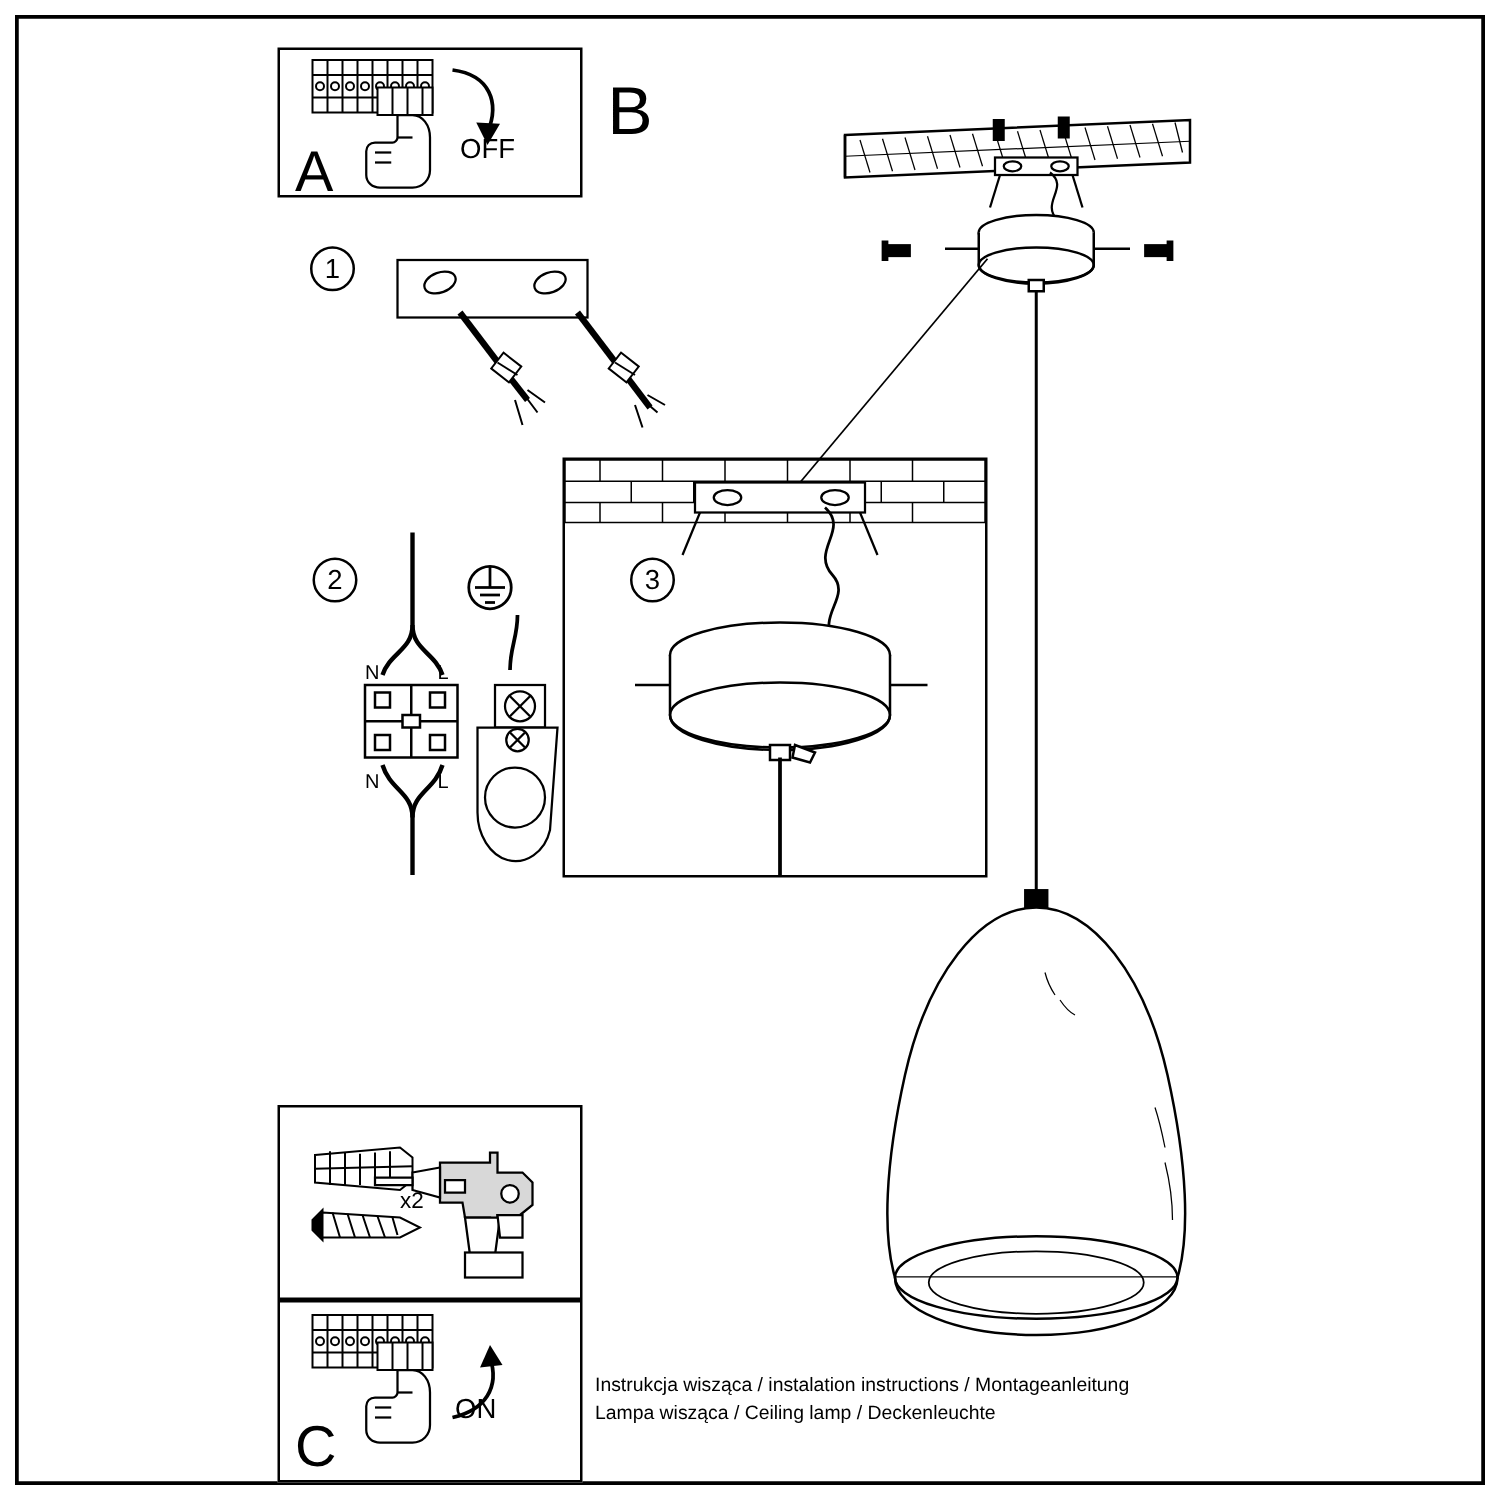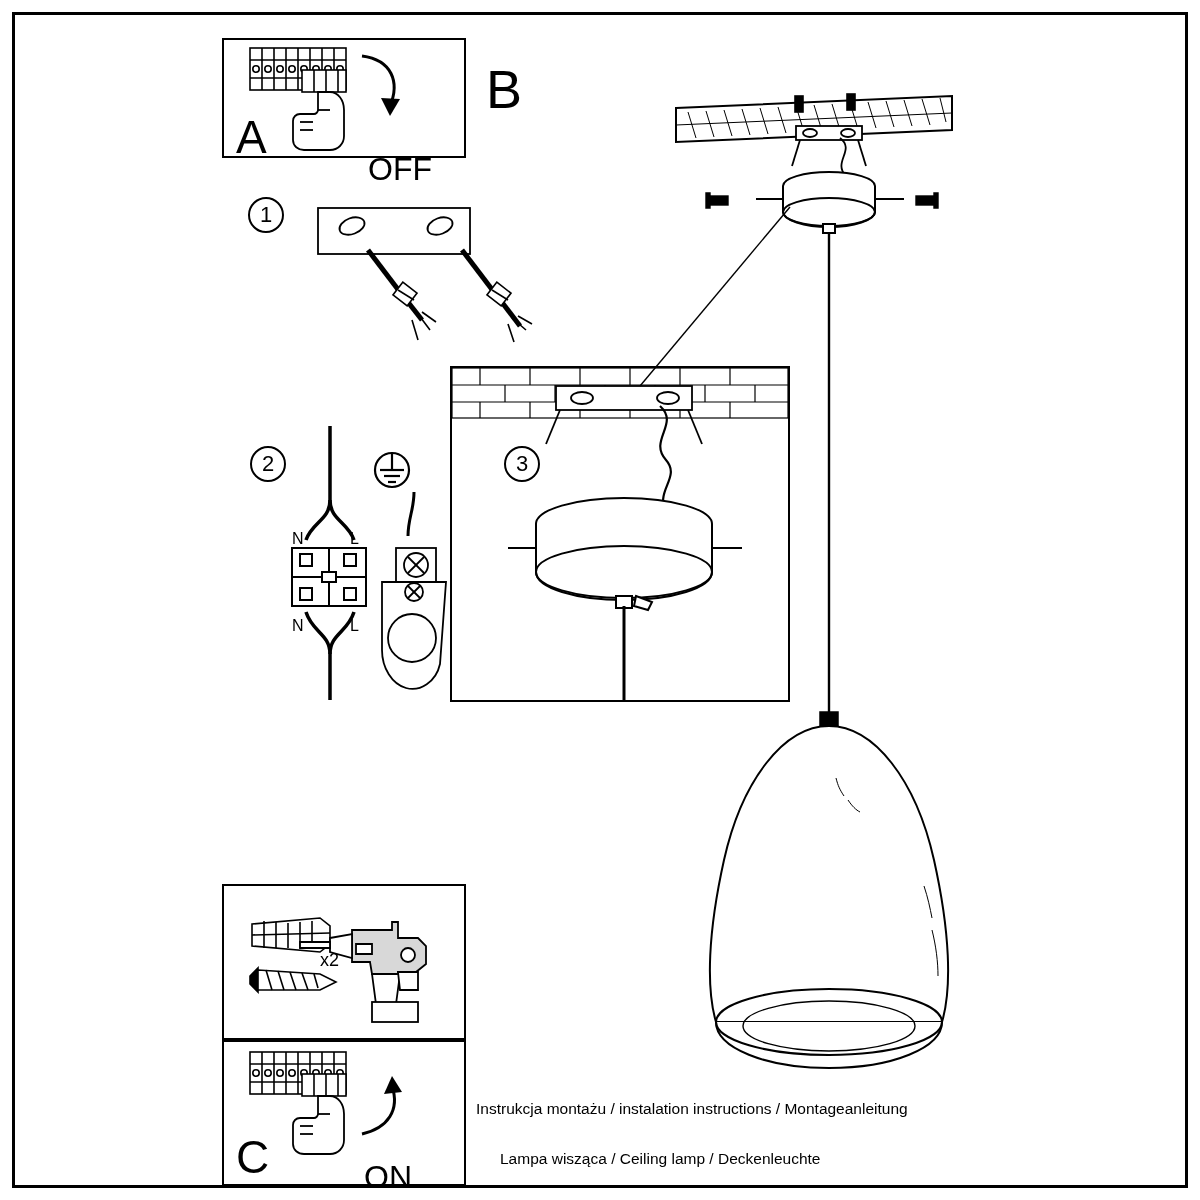--- a/index.html
+++ b/index.html
@@ -30,23 +30,22 @@
     color: #000;
     white-space: nowrap;
   }
   .big-letter {
     font-size: 46px;
   }
   .letter-b {
     font-size: 54px;
   }
   .word {
-    font-size: 32px;
+    font-size: 22px;
     font-weight: normal;
-    margin-top: 45px;
   }
   .circle-num {
     position: absolute;
     width: 36px;
     height: 36px;
     border: 2px solid #000;
     border-radius: 50%;
     box-sizing: border-box;
     display: flex;
     align-items: center;
@@ -412,16 +411,16 @@
       <path d="M300 1126 L313 1126"></path>
       <path d="M300 1134 L313 1134"></path>
     </g>
 
     <g stroke="#000" fill="none" stroke-width="3">
       <path d="M362 1134 C388 1128 400 1110 392 1086"></path>
     </g>
     <polygon points="392,1076 384,1094 402,1092" fill="#000"></polygon>
   </svg>
 
-  <div class="footer-text" style="left:476px; top:1098px;">Instrukcja montażu / instalation instructions / Montageanleitung</div>
-  <div class="footer-text" style="left:476px; top:1148px;margin-left:24px;">Lampa wisząca / Ceiling lamp  / Deckenleuchte</div>
+  <div class="footer-text" style="left:476px; top:1098px;">Instrukcja wisząca / instalation instructions / Montageanleitung</div>
+  <div class="footer-text" style="left:476px; top:1120px;">Lampa wisząca / Ceiling lamp  / Deckenleuchte</div>
 
 </div>
 
 </body></html>

